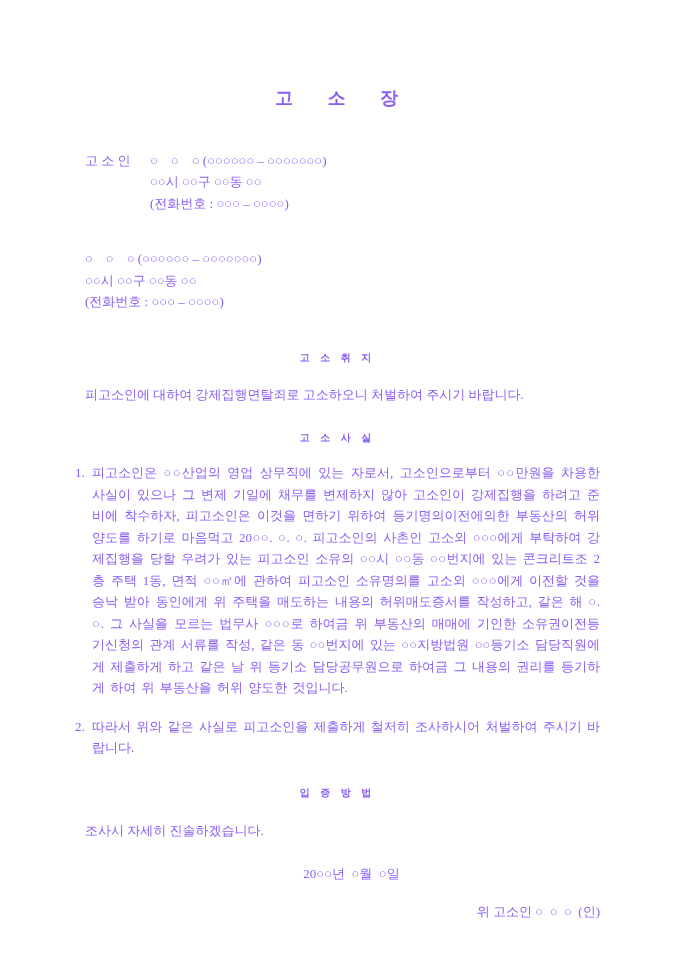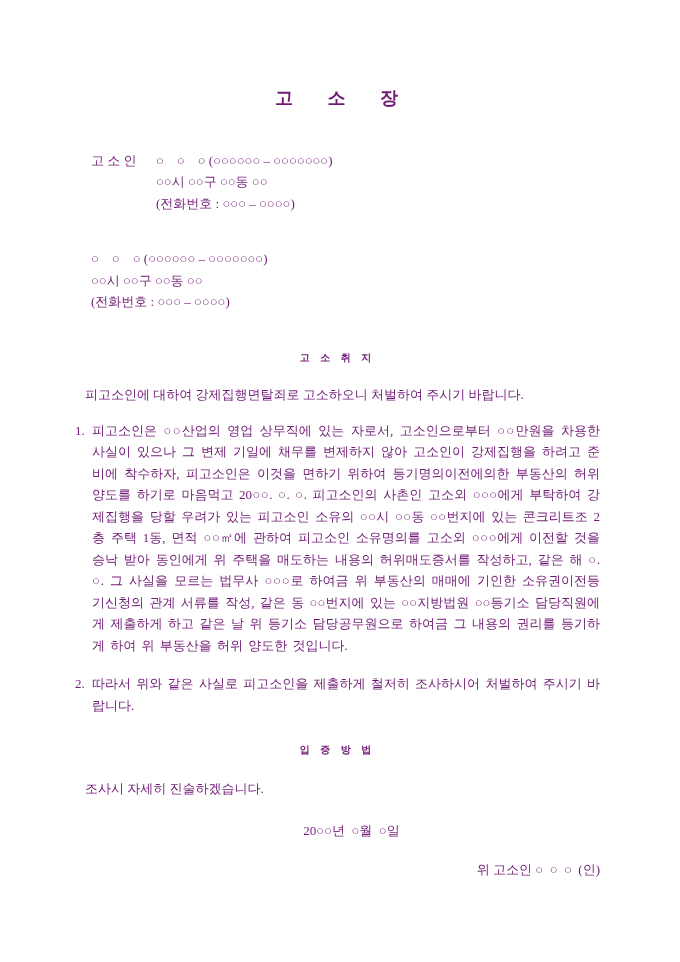--- a/index.html
+++ b/index.html
@@ -3,36 +3,36 @@
 <meta charset="utf-8">
 <style>
   html, body { margin: 0; padding: 0; background: #ffffff; }
   .page {
     position: relative;
     width: 680px;
     height: 962px;
     box-sizing: border-box;
     margin: 0 auto;
     background: #ffffff;
-    color: #701a75;
+    color: #8b5cf6;
     font-family: "Liberation Serif", "DejaVu Serif", serif;
     font-size: 13px;
     line-height: 21.5px;
     padding: 88px 80px 16px 75px;
     overflow: hidden;
   }
   .doc-title {
     margin: 0 0 40px 0;
     text-align: center;
     font-size: 18px;
     font-weight: bold;
     letter-spacing: 2px;
     white-space: pre;
   }
-  .party { display: flex; margin: 0 0 34px 16px; }
+  .party { display: flex; margin: 0 0 34px 10px; }
   .party-role { flex: none; width: 65px; white-space: pre; }
   .party-details { flex: 1; }
   .party-details > div { white-space: pre; }
   .section-heading {
     margin: 0;
     text-align: center;
     font-weight: bold;
     font-size: 10px;
     letter-spacing: 4px;
   }
@@ -79,20 +79,21 @@
     <div class="party-details">
       <div>○    ○    ○ (○○○○○○ – ○○○○○○○)</div>
       <div>○○시 ○○구 ○○동 ○○</div>
       <div>(전화번호 : ○○○ – ○○○○)</div>
     </div>
   </div>
 
   <h2 class="section-heading purpose-heading">고 소 취 지</h2>
   <p class="purpose-body">피고소인에 대하여 강제집행면탈죄로 고소하오니 처벌하여 주시기 바랍니다.</p>
 
+  <h2 class="section-heading facts-heading">고 소 사 실</h2>
   <div class="facts-list">
     <div class="fact-item">
       <div class="fact-num">1.</div>
       <div class="fact-text">피고소인은 ○○산업의 영업 상무직에 있는 자로서, 고소인으로부터 ○○만원을 차용한 사실이 있으나 그 변제 기일에 채무를 변제하지 않아 고소인이 강제집행을 하려고 준비에 착수하자, 피고소인은 이것을 면하기 위하여 등기명의이전에의한 부동산의 허위양도를 하기로 마음먹고 20○○. ○. ○. 피고소인의 사촌인 고소외 ○○○에게 부탁하여 강제집행을 당할 우려가 있는 피고소인 소유의 ○○시 ○○동 ○○번지에 있는 콘크리트조 2층 주택 1동, 면적 ○○㎡에 관하여 피고소인 소유명의를 고소외 ○○○에게 이전할 것을 승낙 받아 동인에게 위 주택을 매도하는 내용의 허위매도증서를 작성하고, 같은 해 ○. ○. 그 사실을 모르는 법무사 ○○○로 하여금 위 부동산의 매매에 기인한 소유권이전등기신청의 관계 서류를 작성, 같은 동 ○○번지에 있는 ○○지방법원 ○○등기소 담당직원에게 제출하게 하고 같은 날 위 등기소 담당공무원으로 하여금 그 내용의 권리를 등기하게 하여 위 부동산을 허위 양도한 것입니다.</div>
     </div>
     <div class="fact-item">
       <div class="fact-num">2.</div>
       <div class="fact-text">따라서 위와 같은 사실로 피고소인을 제출하게 철저히 조사하시어 처벌하여 주시기 바랍니다.</div>
     </div>
   </div>

